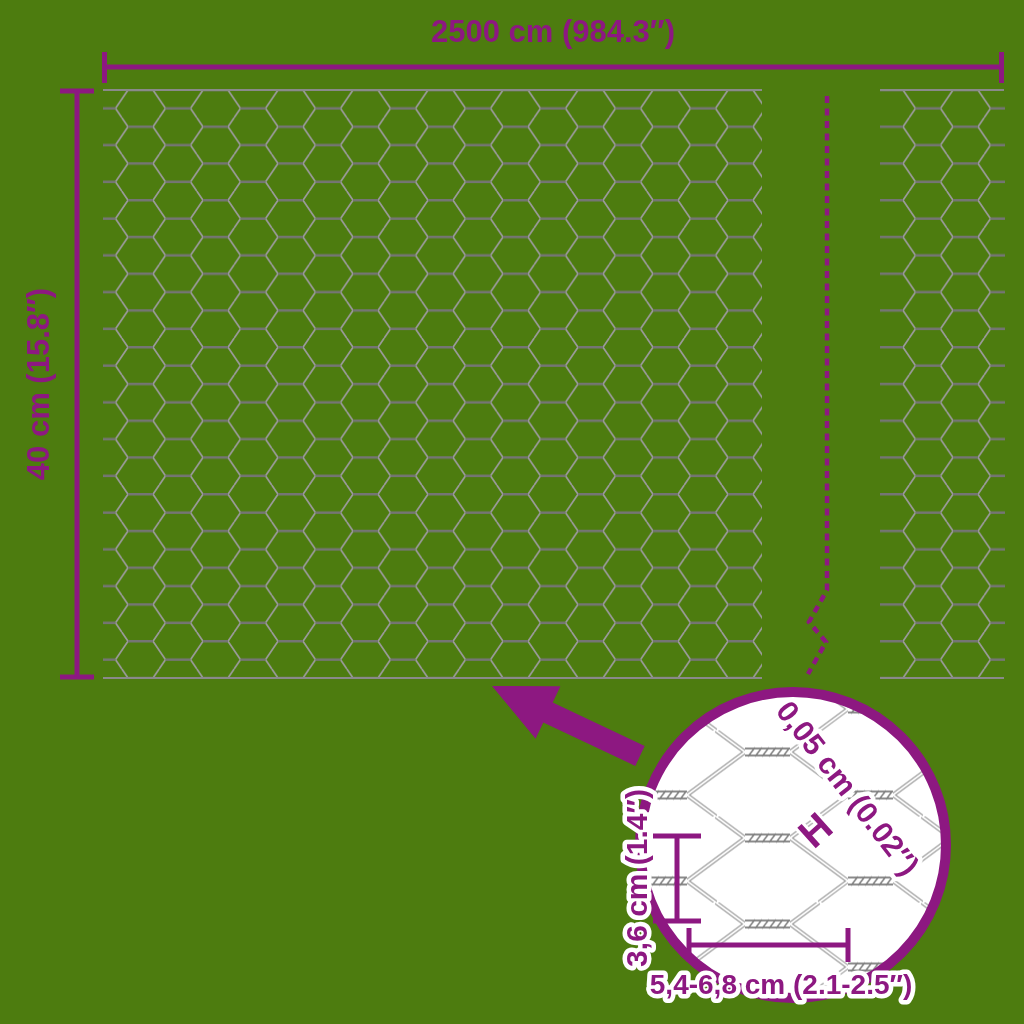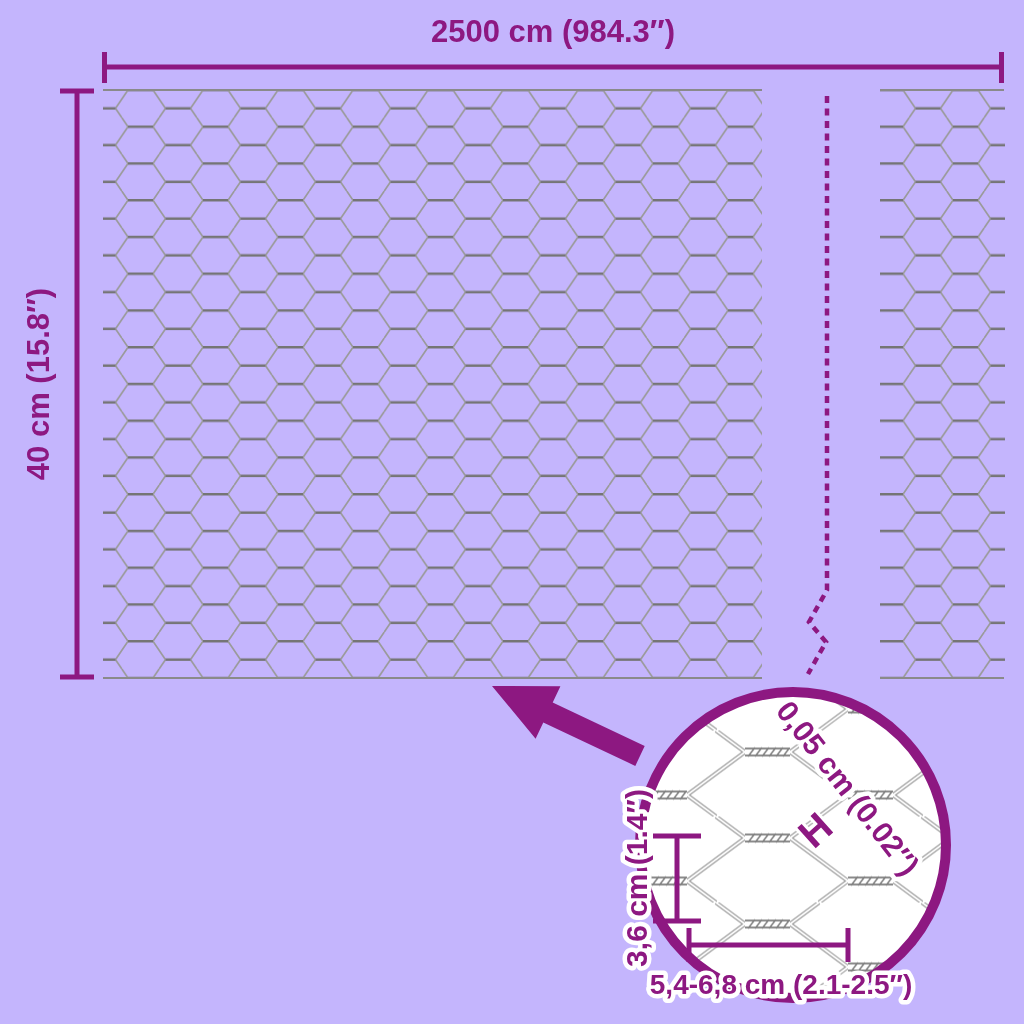--- a/index.html
+++ b/index.html
@@ -1,16 +1,16 @@
 <!DOCTYPE html>
 <html><head>
 <meta charset="utf-8">
 <style>
   html,body{margin:0;padding:0;background:#ffffff;}
-  .stage{width:1024px;height:1024px;position:relative;background:#c4b5fd;overflow:hidden;}
+  .stage{width:1024px;height:1024px;position:relative;background:#4d7c0f;overflow:hidden;}
   svg{display:block;}
   text{font-family:"Liberation Sans", sans-serif;font-weight:bold;}
   .dim-label{fill:#8D1881;}
   .halo{stroke:#ffffff;stroke-width:9px;paint-order:stroke;stroke-linejoin:round;}
 </style>
 </head>
 <body>
 
 <div class="stage">
 <svg width="1024" height="1024" viewBox="0 0 1024 1024">

